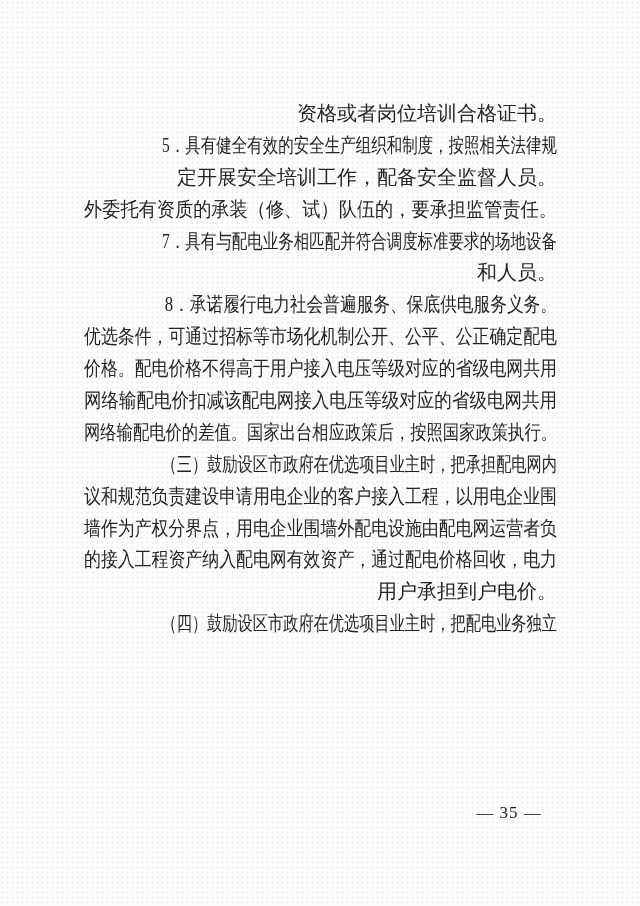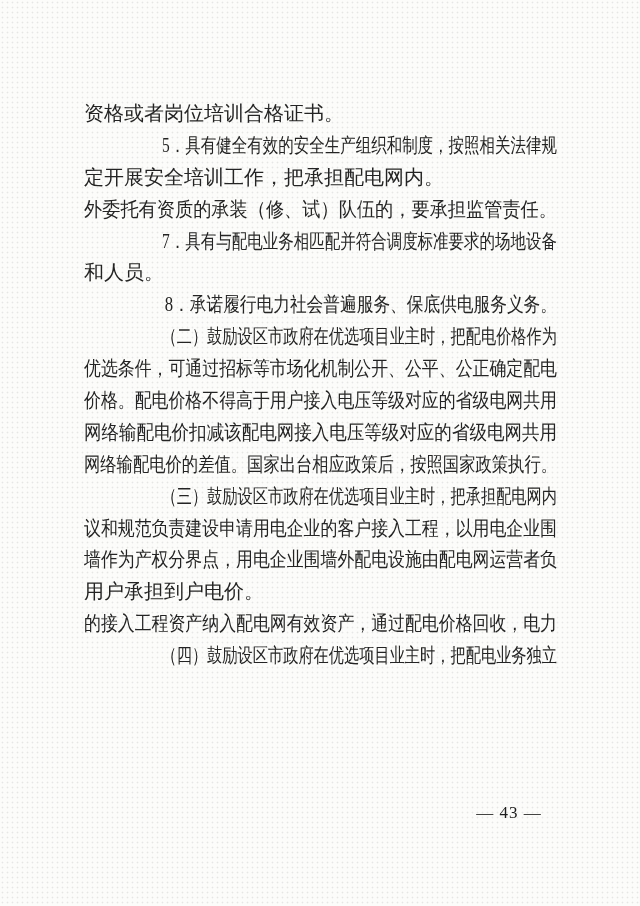--- a/index.html
+++ b/index.html
@@ -19,21 +19,21 @@
   .page-body {
     position: absolute;
     left: 84px;
     top: 98px;
     width: 473px;
   }
   .line {
     height: 31.9px;
     line-height: 31.9px;
     font-size: 20px;
-    text-align: left;
+    text-align: right;
   }
   .indent { text-indent: 44px; }
   .t {
     display: inline-block;
     white-space: nowrap;
   }
   .page-num {
     position: absolute;
     top: 802px;
     left: 468px;
@@ -47,33 +47,32 @@
   }
 </style>
 </head>
 <body>
 
 <div class="page">
 
   <div class="page-body">
     <div class="line"><span class="t">资格或者岗位培训合格证书。</span></div>
     <div class="line indent fill"><span class="t" style="transform-origin: 0px 50%; transform: scaleX(0.774368);">5．具有健全有效的安全生产组织和制度，按照相关法律规</span></div>
-    <div class="line"><span class="t">定开展安全培训工作，把承担配电网内。</span></div>
+    <div class="line"><span class="t">定开展安全培训工作，配备安全监督人员。</span></div>
     <div class="line"><span class="t" style="transform-origin: 0px 50%; transform: scaleX(0.909615);">外委托有资质的承装（修、试）队伍的，要承担监管责任。</span></div>
     <div class="line indent fill"><span class="t" style="transform-origin: 0px 50%; transform: scaleX(0.774368);">7．具有与配电业务相匹配并符合调度标准要求的场地设备</span></div>
     <div class="line"><span class="t">和人员。</span></div>
     <div class="line indent"><span class="t" style="transform-origin: 0px 50%; transform: scaleX(0.83463);">8．承诺履行电力社会普遍服务、保底供电服务义务。</span></div>
-    <div class="line indent fill"><span class="t" style="transform-origin: 0px 50%; transform: scaleX(0.760638);">（二）鼓励设区市政府在优选项目业主时，把配电价格作为</span></div>
     <div class="line fill"><span class="t" style="transform-origin: 0px 50%; transform: scaleX(0.844643);">优选条件，可通过招标等市场化机制公开、公平、公正确定配电</span></div>
     <div class="line fill"><span class="t" style="transform-origin: 0px 50%; transform: scaleX(0.844643);">价格。配电价格不得高于用户接入电压等级对应的省级电网共用</span></div>
     <div class="line fill"><span class="t" style="transform-origin: 0px 50%; transform: scaleX(0.875926);">网络输配电价扣减该配电网接入电压等级对应的省级电网共用</span></div>
     <div class="line fill"><span class="t" style="transform-origin: 0px 50%; transform: scaleX(0.815517);">网络输配电价的差值。国家出台相应政策后，按照国家政策执行。</span></div>
     <div class="line indent fill"><span class="t" style="transform-origin: 0px 50%; transform: scaleX(0.760638);">（三）鼓励设区市政府在优选项目业主时，把承担配电网内</span></div>
     <div class="line fill"><span class="t" style="transform-origin: 0px 50%; transform: scaleX(0.844643);">议和规范负责建设申请用电企业的客户接入工程，以用电企业围</span></div>
     <div class="line fill"><span class="t" style="transform-origin: 0px 50%; transform: scaleX(0.844643);">墙作为产权分界点，用电企业围墙外配电设施由配电网运营者负</span></div>
+    <div class="line fill"><span class="t" style="transform-origin: 0px 50%; transform: scaleX(0.844643);">的接入工程资产纳入配电网有效资产，通过配电价格回收，电力</span></div>
     <div class="line"><span class="t">用户承担到户电价。</span></div>
-    <div class="line fill"><span class="t" style="transform-origin: 0px 50%; transform: scaleX(0.844643);">的接入工程资产纳入配电网有效资产，通过配电价格回收，电力</span></div>
     <div class="line indent fill"><span class="t" style="transform-origin: 0px 50%; transform: scaleX(0.760638);">（四）鼓励设区市政府在优选项目业主时，把配电业务独立</span></div>
   </div>
 
-  <div class="page-num">— 43 —</div>
+  <div class="page-num">— 35 —</div>
 
 </div>
 
 </body></html>

